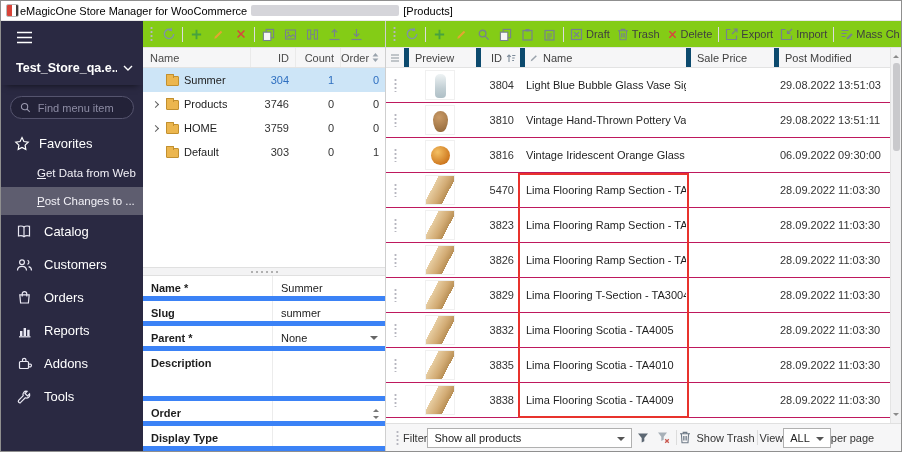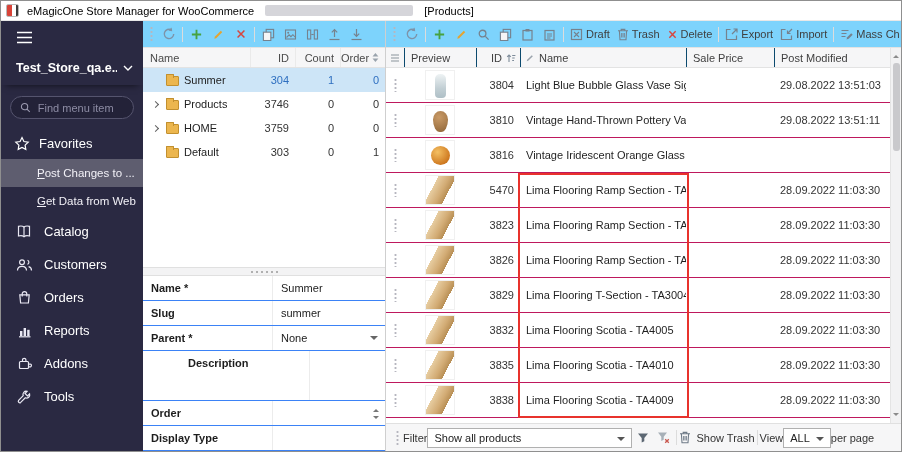--- a/index.html
+++ b/index.html
@@ -3,21 +3,21 @@
 <meta charset="utf-8">
 <style>
   * { box-sizing:border-box; margin:0; padding:0; }
   html,body { background:#ddd; }
   body { font-family:"Liberation Sans", sans-serif; }
 
   .window { width:902px; height:452px; background:#fff; border:1px solid #8f8f8f;
             overflow:hidden; display:flex; flex-direction:column; font-size:11px; color:#2d2d2d; position:relative; }
 
   
-  .titlebar { flex:0 0 20px; display:flex; align-items:center; gap:8px; padding:0 5px;
+  .titlebar { flex:0 0 20px; display:flex; align-items:center; gap:1px; padding:0 5px;
               background:#fff; border-bottom:1px solid #e8e8e8; white-space:nowrap; }
   .app-icon { width:13px; height:13px; flex:0 0 13px; border:1px solid #b9b9b9; border-radius:2px;
               background:linear-gradient(90deg,#d84338 0 5px,#fff 5px 9px,#3a3a3a 9px 11px,#fff 11px); }
   .title-text { color:#000; }
   .redaction { width:148px; height:11px; background:#c7c7cd; opacity:.75; border-radius:2px; margin:0 3px; }
 
   .body-row { flex:1; display:flex; min-height:0; }
 
   
   .sidebar { flex:0 0 142px; width:142px; background:var(--sidebar-bg,#2a2942); color:#eceaf4;
@@ -39,21 +39,21 @@
   .accel::first-letter { text-decoration:underline; }
   .nav-item { display:flex; align-items:center; gap:11px; padding:9px 10px 9px 14px; font-size:13px; color:#fff; cursor:pointer; }
   .nav-icon { width:18px; display:flex; justify-content:center; color:#e9e8f3; }
 
   
   .main { flex:1; display:flex; min-width:0; background:#fff; }
   .left-pane { flex:0 0 243px; width:243px; border-right:1px solid #cfcfcf; display:flex; flex-direction:column; min-height:0; }
   .right-pane { flex:1; display:flex; flex-direction:column; min-width:0; position:relative; }
 
   .toolbar { flex:0 0 27px; height:27px; display:flex; align-items:center; padding:0 3px;
-             background:#7dd3fc; border-bottom:1px solid #e3e3e3; gap:1px; overflow:hidden; white-space:nowrap; }
+             background:#84cc16; border-bottom:1px solid #e3e3e3; gap:1px; overflow:hidden; white-space:nowrap; }
   .tb-icon { flex:0 0 21px; width:21px; height:22px; display:flex; align-items:center; justify-content:center;
              color:var(--icon-gray,#76828e); cursor:pointer; }
   .tb-icon.green  { color:var(--accent-green,#47a23f); }
   .tb-icon.orange { color:var(--accent-orange,#e5a431); }
   .tb-icon.red    { color:var(--accent-red,#d8453e); }
   .tb-icon.blue   { color:#7e93a8; }
   .tb-btn { flex:0 0 auto; height:22px; display:flex; align-items:center; gap:3px; padding:0 3px;
             color:#3f3f3f; font-size:11px; cursor:pointer; }
   .tb-btn svg { color:var(--icon-gray,#76828e); flex:0 0 auto; }
   .tb-btn.red svg { color:var(--accent-red,#d8453e); }
@@ -82,37 +82,37 @@
                     background:#ecb64e; border:1px solid #c2902f; border-bottom:none; border-radius:1px 1px 0 0; }
   .tr-label { white-space:nowrap; overflow:hidden; color:#222; }
   .tree-empty { flex:1; }
 
   .splitter { flex:0 0 9px; background:#f3f3f4; border-top:1px solid #e0e0e0; border-bottom:1px solid #e0e0e0;
               display:flex; align-items:center; justify-content:center; gap:3px; cursor:row-resize; }
   .splitter i { width:2px; height:2px; background:#9a9a9a; border-radius:50%; }
 
   
   .form { flex:0 0 auto; display:flex; flex-direction:column; overflow:hidden; }
-  .form-row { display:flex; border-bottom:1px solid #3b82f6; min-height:25px; }
-  .form-row.tall { min-height:50px;padding-left:37px; }
+  .form-row { display:flex; border-bottom:5px solid #3b82f6; min-height:25px; }
+  .form-row.tall { min-height:50px; }
   .f-label { flex:0 0 130px; width:130px; padding:6px 7px 0 8px; font-weight:bold; color:#1d1d1d;
              border-right:1px solid #ececec; }
   .f-value { flex:1; padding:6px 24px 0 8px; position:relative; color:#222; cursor:text; }
   .dd-arrow { position:absolute; right:7px; top:10px; width:0; height:0;
               border:4px solid transparent; border-top-color:#666; }
   .spin { position:absolute; right:6px; top:5px; display:flex; flex-direction:column; gap:4px; cursor:pointer; }
   .spin .up   { width:0; height:0; border:3.5px solid transparent; border-bottom-color:#777; }
   .spin .down { width:0; height:0; border:3.5px solid transparent; border-top-color:#777; }
 
   
   .table-wrap { flex:1; position:relative; min-height:0; overflow:hidden; }
   .p-header { display:flex; height:20px; align-items:center; background:#f6f6f7;
               border-bottom:1px solid #e3e3e3; color:#3f3f3f; }
   .ph { height:100%; display:flex; align-items:center; gap:4px; padding:0 6px;
-        border-left:1px solid #0c4a6e; cursor:pointer; white-space:nowrap; overflow:hidden; }
+        border-left:5px solid #0c4a6e; cursor:pointer; white-space:nowrap; overflow:hidden; }
   .ph:first-child { border-left:none; }
   .col-grip    { flex:0 0 18px; width:18px; justify-content:center; padding:0; }
   .col-preview { flex:0 0 72px; width:72px; }
   .col-id      { flex:0 0 44px; width:44px; justify-content:flex-end; padding-right:4px; }
   .col-name    { flex:0 0 166px; width:166px; padding-left:4px; }
   .col-sale    { flex:0 0 88px; width:88px; }
   .col-mod     { flex:1; min-width:0; }
   .p-row { display:flex; height:35px; align-items:center; border-bottom:1px solid #be185d; cursor:pointer; }
   .pc { height:100%; display:flex; align-items:center; padding:0 6px; overflow:hidden; white-space:nowrap; }
   .pc.col-grip { justify-content:center; padding:0; }
@@ -186,25 +186,25 @@
             <path d="M8.4 8.4l3.4 3.4" stroke="currentColor" stroke-width="1.3"></path>
           </svg>
         <input class="menu-search" placeholder="Find menu item" style="">
       </div>
       <div class="fav-header">
         <svg width="16" height="15" viewBox="0 0 16 15">
             <path d="M8 1.6l1.9 3.9 4.3.6-3.1 3 .7 4.3L8 11.4l-3.8 2 .7-4.3-3.1-3 4.3-.6z" fill="none" stroke="currentColor" stroke-width="1.2"></path>
           </svg>
         <span>Favorites</span>
       </div>
+      <div class="fav-item">
+        <span class="accel">Get Data from Web</span>
+      </div>
       <div class="fav-item selected">
         <span class="accel">Post Changes to ...</span>
-      </div>
-      <div class="fav-item">
-        <span class="accel">Get Data from Web</span>
       </div>
       <div class="nav-item">
         <span class="nav-icon">
             <svg width="16" height="15" viewBox="0 0 16 15">
               <path d="M8 3C6.8 2 4.5 1.8 2.5 2.3V12c2-.5 4.3-.3 5.5.7 1.2-1 3.5-1.2 5.5-.7V2.3C11.5 1.8 9.2 2 8 3z" fill="none" stroke="currentColor" stroke-width="1.2"></path>
               <path d="M8 3v9.7" stroke="currentColor" stroke-width="1.2"></path>
             </svg>
           </span>
         <span>Catalog</span>
       </div>
@@ -566,20 +566,21 @@
           <div class="p-row">
             <span class="pc col-grip">
                 <span class="grip row-grip"></span>
               </span>
             <span class="pc col-preview">
                 <span class="thumb" data-thumb="orange-glass"></span>
               </span>
             <span class="pc col-id pc-id">3816</span>
             <span class="pc col-name pc-name">Vintage Iridescent Orange Glass Car</span>
             <span class="pc col-sale"></span>
+            <span class="pc col-mod pc-mod">06.09.2022 09:30:00</span>
           </div>
           <div class="p-row">
             <span class="pc col-grip">
                 <span class="grip row-grip"></span>
               </span>
             <span class="pc col-preview">
                 <span class="thumb" data-thumb="wood-flooring"></span>
               </span>
             <span class="pc col-id pc-id">5470</span>
             <span class="pc col-name pc-name">Lima Flooring Ramp Section - TA20</span>

